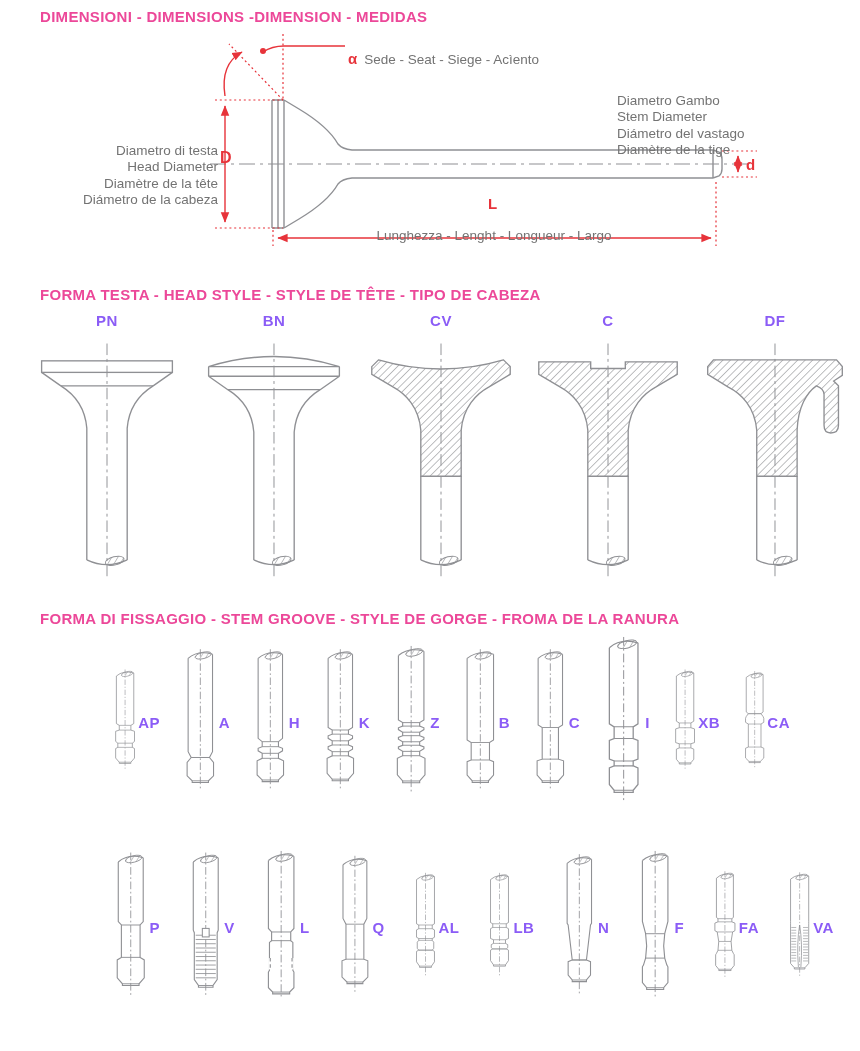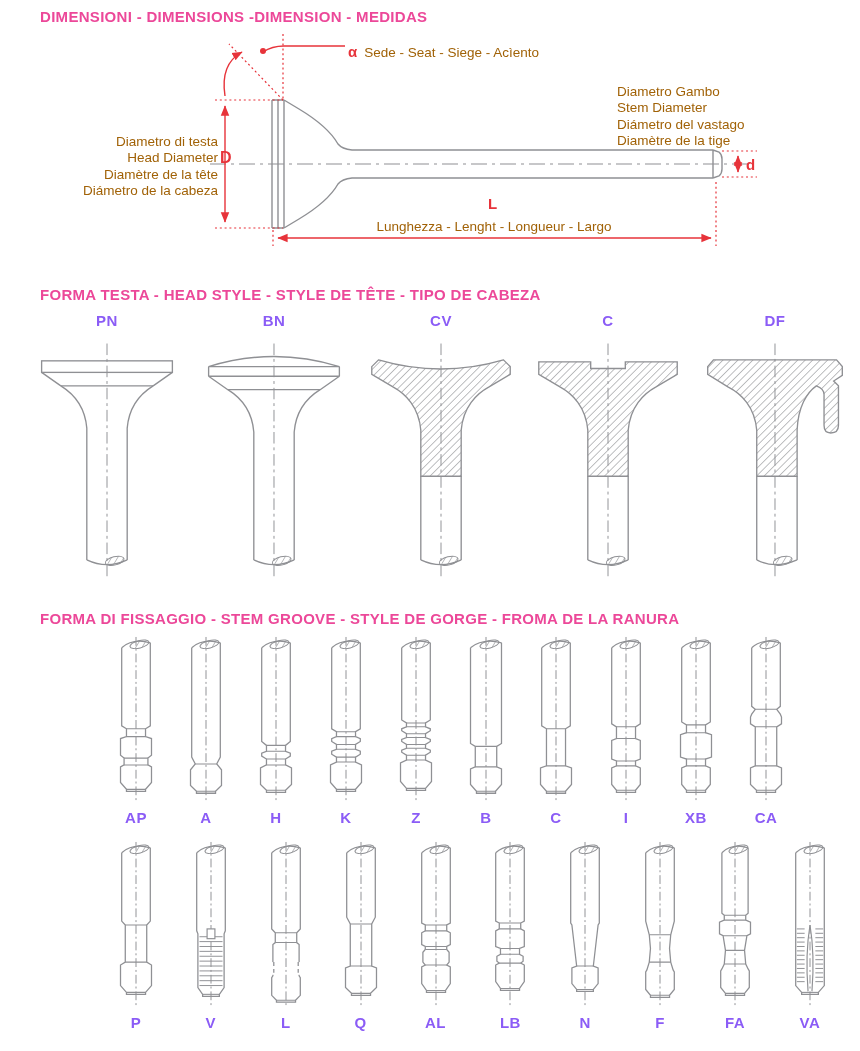--- a/index.html
+++ b/index.html
@@ -6,37 +6,37 @@
   body{width:860px;height:1051px;position:relative;overflow:hidden;
        font-family:"Liberation Sans", sans-serif;}
   .sec-title{position:absolute;left:40px;font-size:15px;font-weight:bold;
              color:#ec4899;letter-spacing:.3px;white-space:nowrap;}
   #title1{top:8px;}
   #title2{top:286px;}
   #title3{top:610px;}
   
   #dimfig{position:absolute;left:0;top:32px;width:860px;height:252px;}
   #dimfig svg{position:absolute;left:0;top:0;}
-  .redtxt{position:absolute;color:#a16207;font-size:13.5px;line-height:16.4px;}
+  .redtxt{position:absolute;color:#737373;font-size:13.5px;line-height:16.4px;margin-top:9px;}
   .sym{position:absolute;color:#e7333a;font-weight:bold;font-size:16px;}
   #seat-row{position:absolute;left:348px;top:11px;display:flex;align-items:baseline;gap:7px;}
   #seat-row .a{font-weight:bold;font-size:15px;color:#e7333a;}
   #head-d-lines{top:102px;right:642px;text-align:right;width:230px;}
   #stem-d-lines{top:52px;right:13px;width:230px;}
   #len-label{top:187px;left:344px;width:300px;text-align:center;}
   
   #heads{position:absolute;left:27px;top:312px;width:828px;display:flex;justify-content:space-between;}
   .head-cell{width:160px;display:flex;flex-direction:column;align-items:center;}
   .code{color:#8b5cf6;font-weight:bold;font-size:15px;letter-spacing:.5px;}
   .head-cell svg{width:154px;height:250px;margin-top:3px;}
   
   .groove-row{position:absolute;display:flex;justify-content:space-between;}
   #row1{left:112px;top:636px;width:678px;}
   #row2{left:112px;top:841px;width:722px;}
-  .stem-cell{width:48px;display:flex;flex-direction:column;align-items:center;}
+  .stem-cell{width:48px;display:flex;align-items:center;}
   .stem-cell svg{width:46px;height:168px;}
   .stem-cell .code{margin-top:5px;}
   #hiddefs{position:absolute;width:0;height:0;}
 </style>
 </head>
 <body>
 
 <svg id="hiddefs" aria-hidden="true">
   <defs>
     <pattern id="hatch" width="5.5" height="5.5" patternUnits="userSpaceOnUse" patternTransform="rotate(45)">

